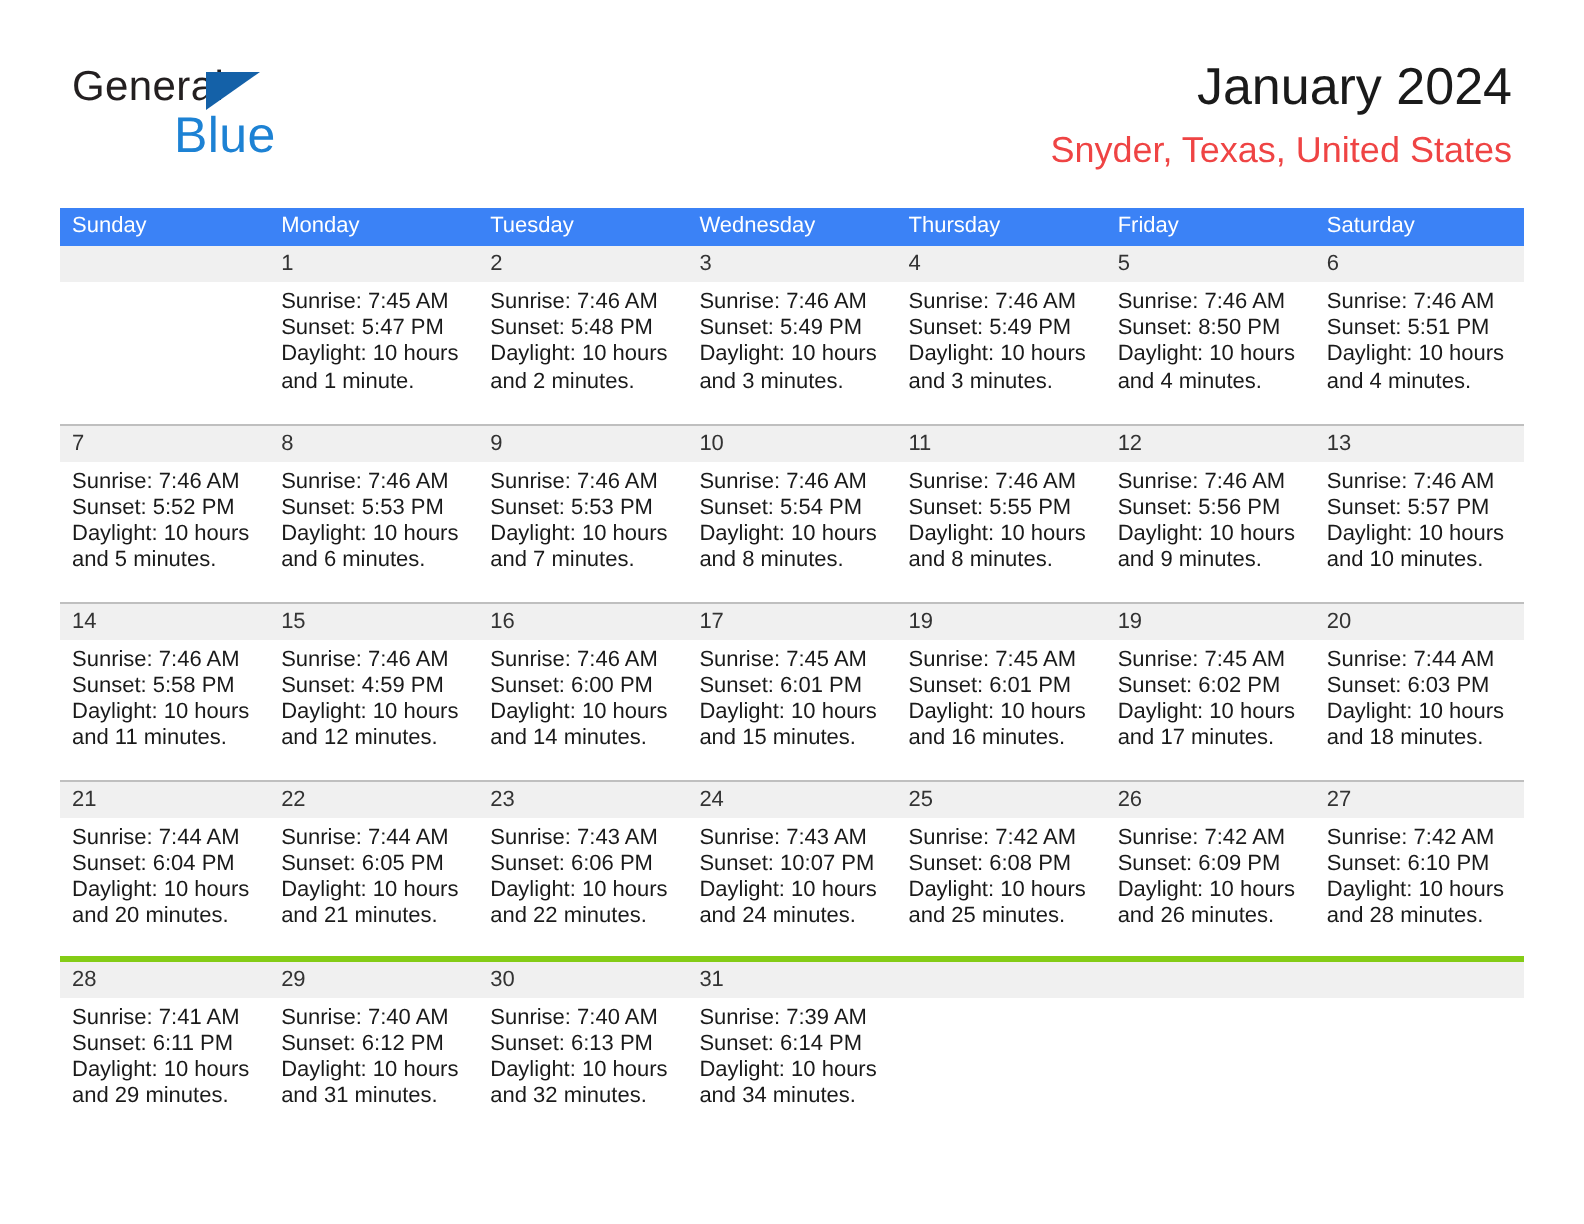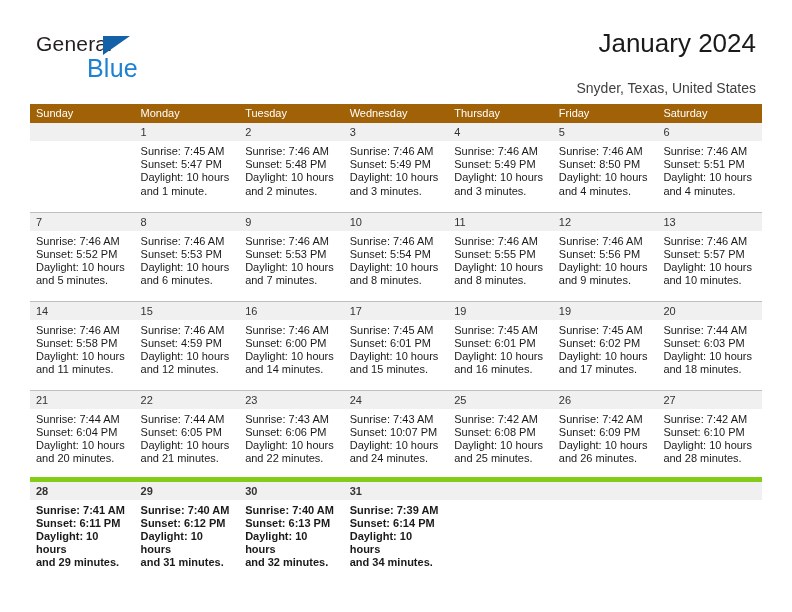--- a/index.html
+++ b/index.html
@@ -70,63 +70,62 @@
     text-align: right;
   }
   .cal-title {
     font-size: 26px;
     color: #1a1a1a;
     line-height: 34px;
     white-space: nowrap;
     text-align: right;
   }
   .cal-subtitle {
-    font-size: 14px;
-    color: #404040;
+    font-size: 18px;
+    color: #ef4444;
     line-height: 20px;
-    margin-top: 18px;
+    margin-top: 5px;
     white-space: nowrap;
   }
 
   
   .calendar {
     position: absolute;
     left: 30px;
     top: 104px;
     width: 732px;
     border-collapse: collapse;
     table-layout: fixed;
   }
   .calendar th, .calendar td {
     padding: 0;
     margin: 0;
     vertical-align: top;
   }
   .dow-row th {
-    background: #a16207;
+    background: #3b82f6;
     color: #ffffff;
     font-size: 11px;
     font-weight: normal;
     text-align: left;
     height: 19px;
     line-height: 19px;
     padding-left: 6px;
     box-sizing: border-box;
   }
   .week-row > td {
     border-top: 1px solid #bfbfbf;
     height: 89px;
     box-sizing: border-box;
   }
   .week-row.first-week > td {
     border-top: none;
   }
   .week-row.last-week > td {
-    border-top: 5px solid #84cc16;
-    font-weight: bold;
+    border-top: 3px solid #84cc16;
   }
   .cell {
     position: relative;
     height: 100%;
     box-sizing: border-box;
   }
   .daynum-band {
     background: #f0f0f0;
     height: 18px;
     line-height: 18px;

